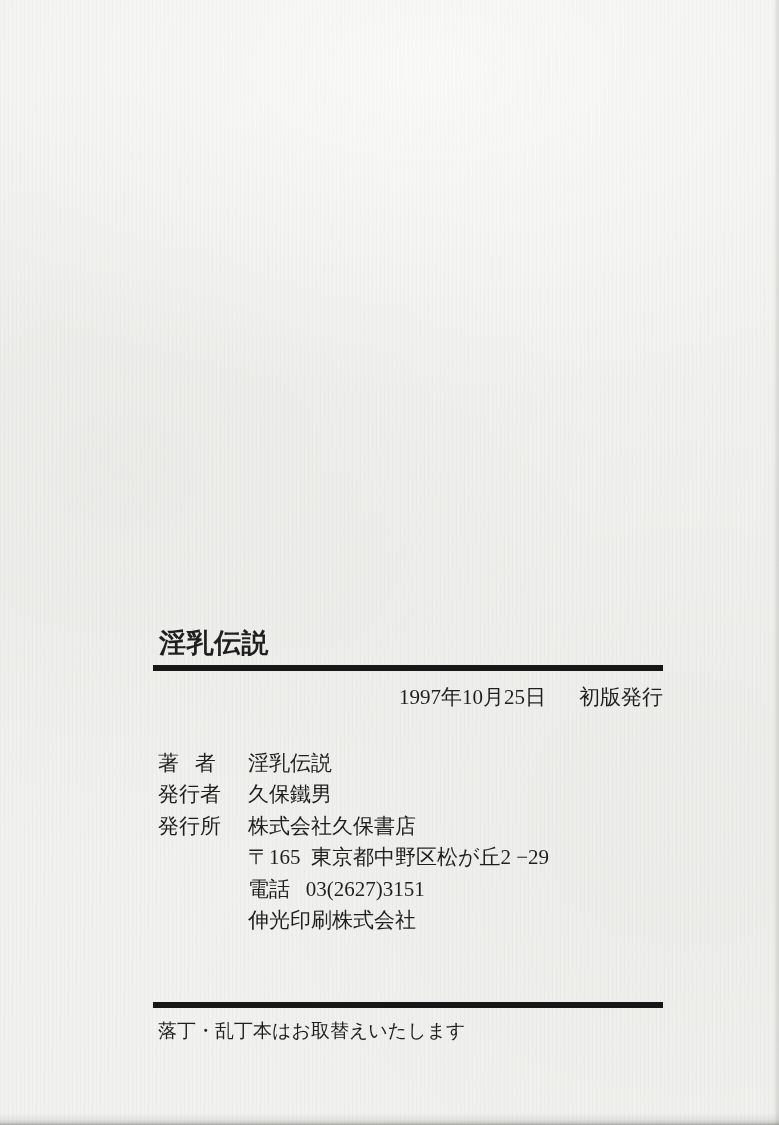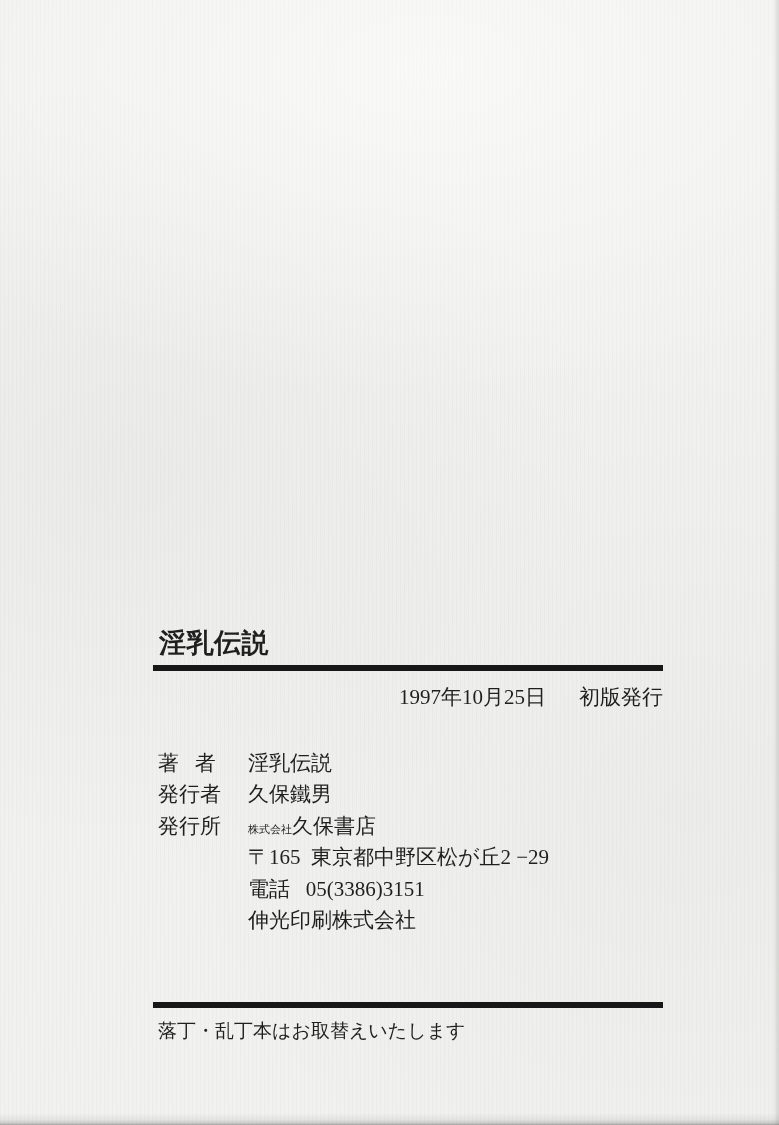--- a/index.html
+++ b/index.html
@@ -74,21 +74,21 @@
     line-height: 23px;
     white-space: pre;
   }
   .row-label {
     width: 90px;
     margin-left: 5px;
     flex: 0 0 auto;
   }
   .row-value { flex: 1 1 auto; }
   .small-co {
-    font-size: 11px;
+    font-size: 21px;
   }
   .rule-bottom {
     position: absolute;
     left: 153px;
     top: 1002px;
     width: 510px;
   }
   .footer-line {
     position: absolute;
     left: 158px;
@@ -139,21 +139,21 @@
         <span class="row-value"><span class="small-co">株式会社</span><span>久保書店</span></span>
       </div>
 
       <div class="row">
         <span class="row-label"></span>
         <span class="row-value">〒165  東京都中野区松が丘2 −29</span>
       </div>
 
       <div class="row">
         <span class="row-label"></span>
-        <span class="row-value">電話   05(3386)3151</span>
+        <span class="row-value">電話   03(2627)3151</span>
       </div>
 
 
 
       <div class="row">
         <span class="row-label"></span>
         <span class="row-value">伸光印刷株式会社</span>
       </div>
 
     </div>

